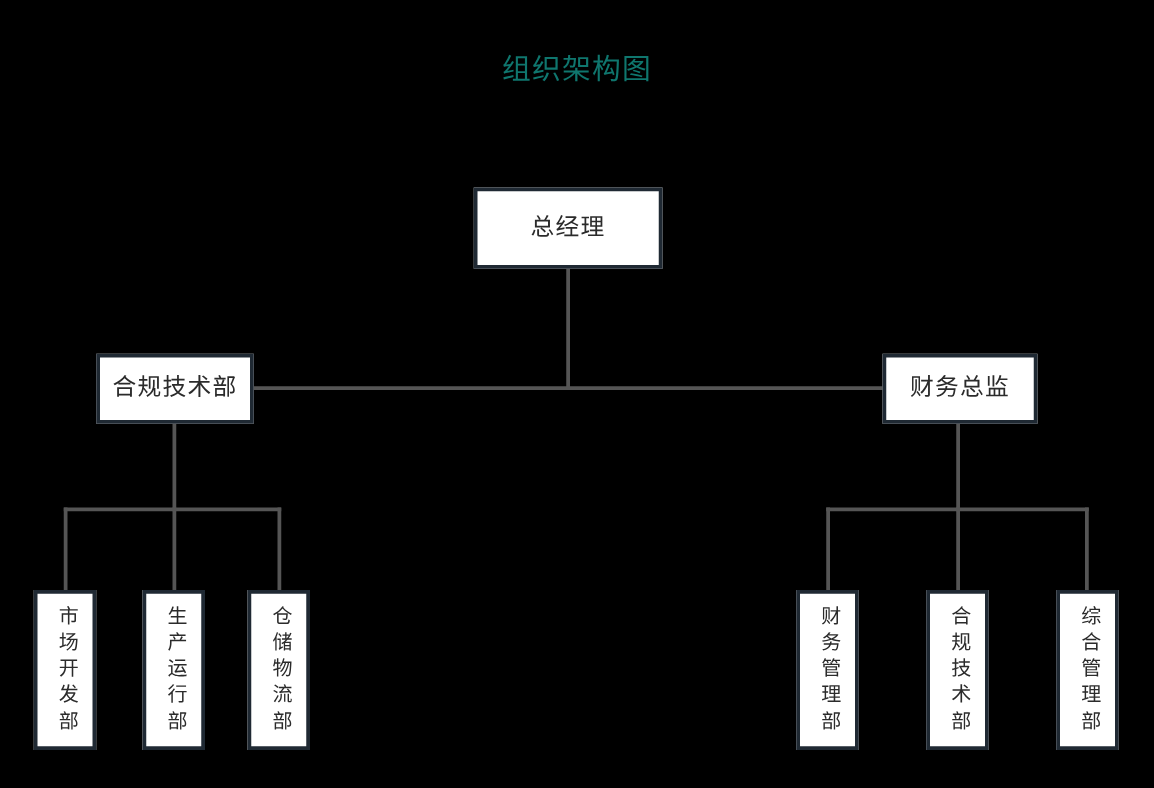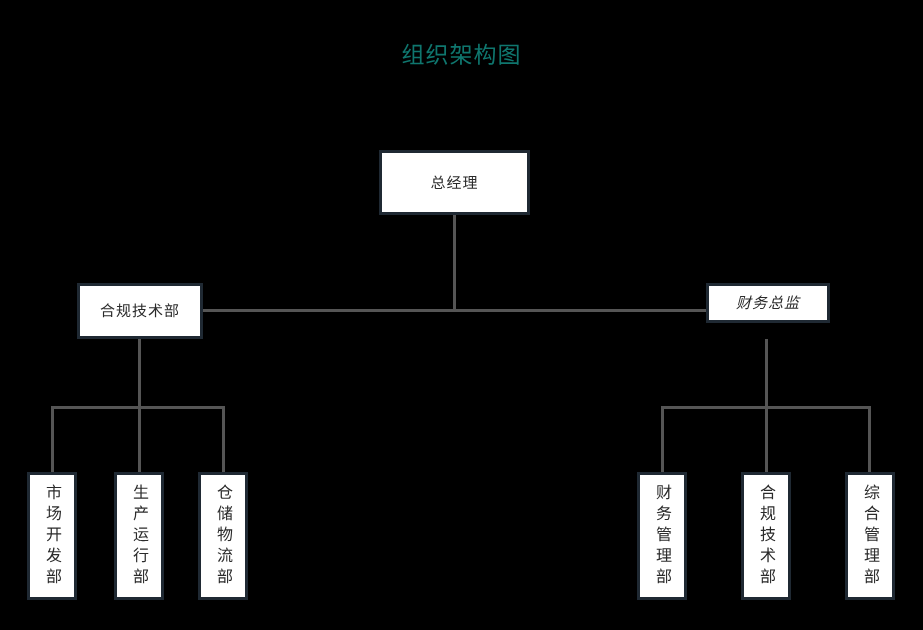--- a/index.html
+++ b/index.html
@@ -54,21 +54,21 @@
     color: #2b2b2b;
     user-select: none;
   }
   .node .node-label {
     display: block;
     text-align: center;
   }
 
   
   .node.horiz {
-    font-size: 15px;
+    font-size: 19px;
     line-height: 20px;
   }
   .node.horiz .node-label {
     writing-mode: horizontal-tb;
     letter-spacing: 1px;
   }
 
   
   .node.vert {
     font-size: 16px;
@@ -104,21 +104,21 @@
   <div class="line v" style="left:868px; top:406px; height:66px;"></div>
 
   <div class="node horiz" style="left:379px; top:150px; width:151px; height:65px;">
     <span class="node-label">总经理</span>
   </div>
 
   <div class="node horiz" style="left:77px; top:283px; width:126px; height:56px;">
     <span class="node-label">合规技术部</span>
   </div>
 
-  <div class="node horiz" style="left:706px; top:283px; width:124px; height:40px;font-style:italic;">
+  <div class="node horiz" style="left:706px; top:283px; width:124px; height:56px;">
     <span class="node-label">财务总监</span>
   </div>
 
   <div class="node vert" style="left:27px; top:472px; width:50px; height:128px;">
     <span class="node-label">市场开发部</span>
   </div>
 
   <div class="node vert" style="left:114px; top:472px; width:50px; height:128px;">
     <span class="node-label">生产运行部</span>
   </div>

